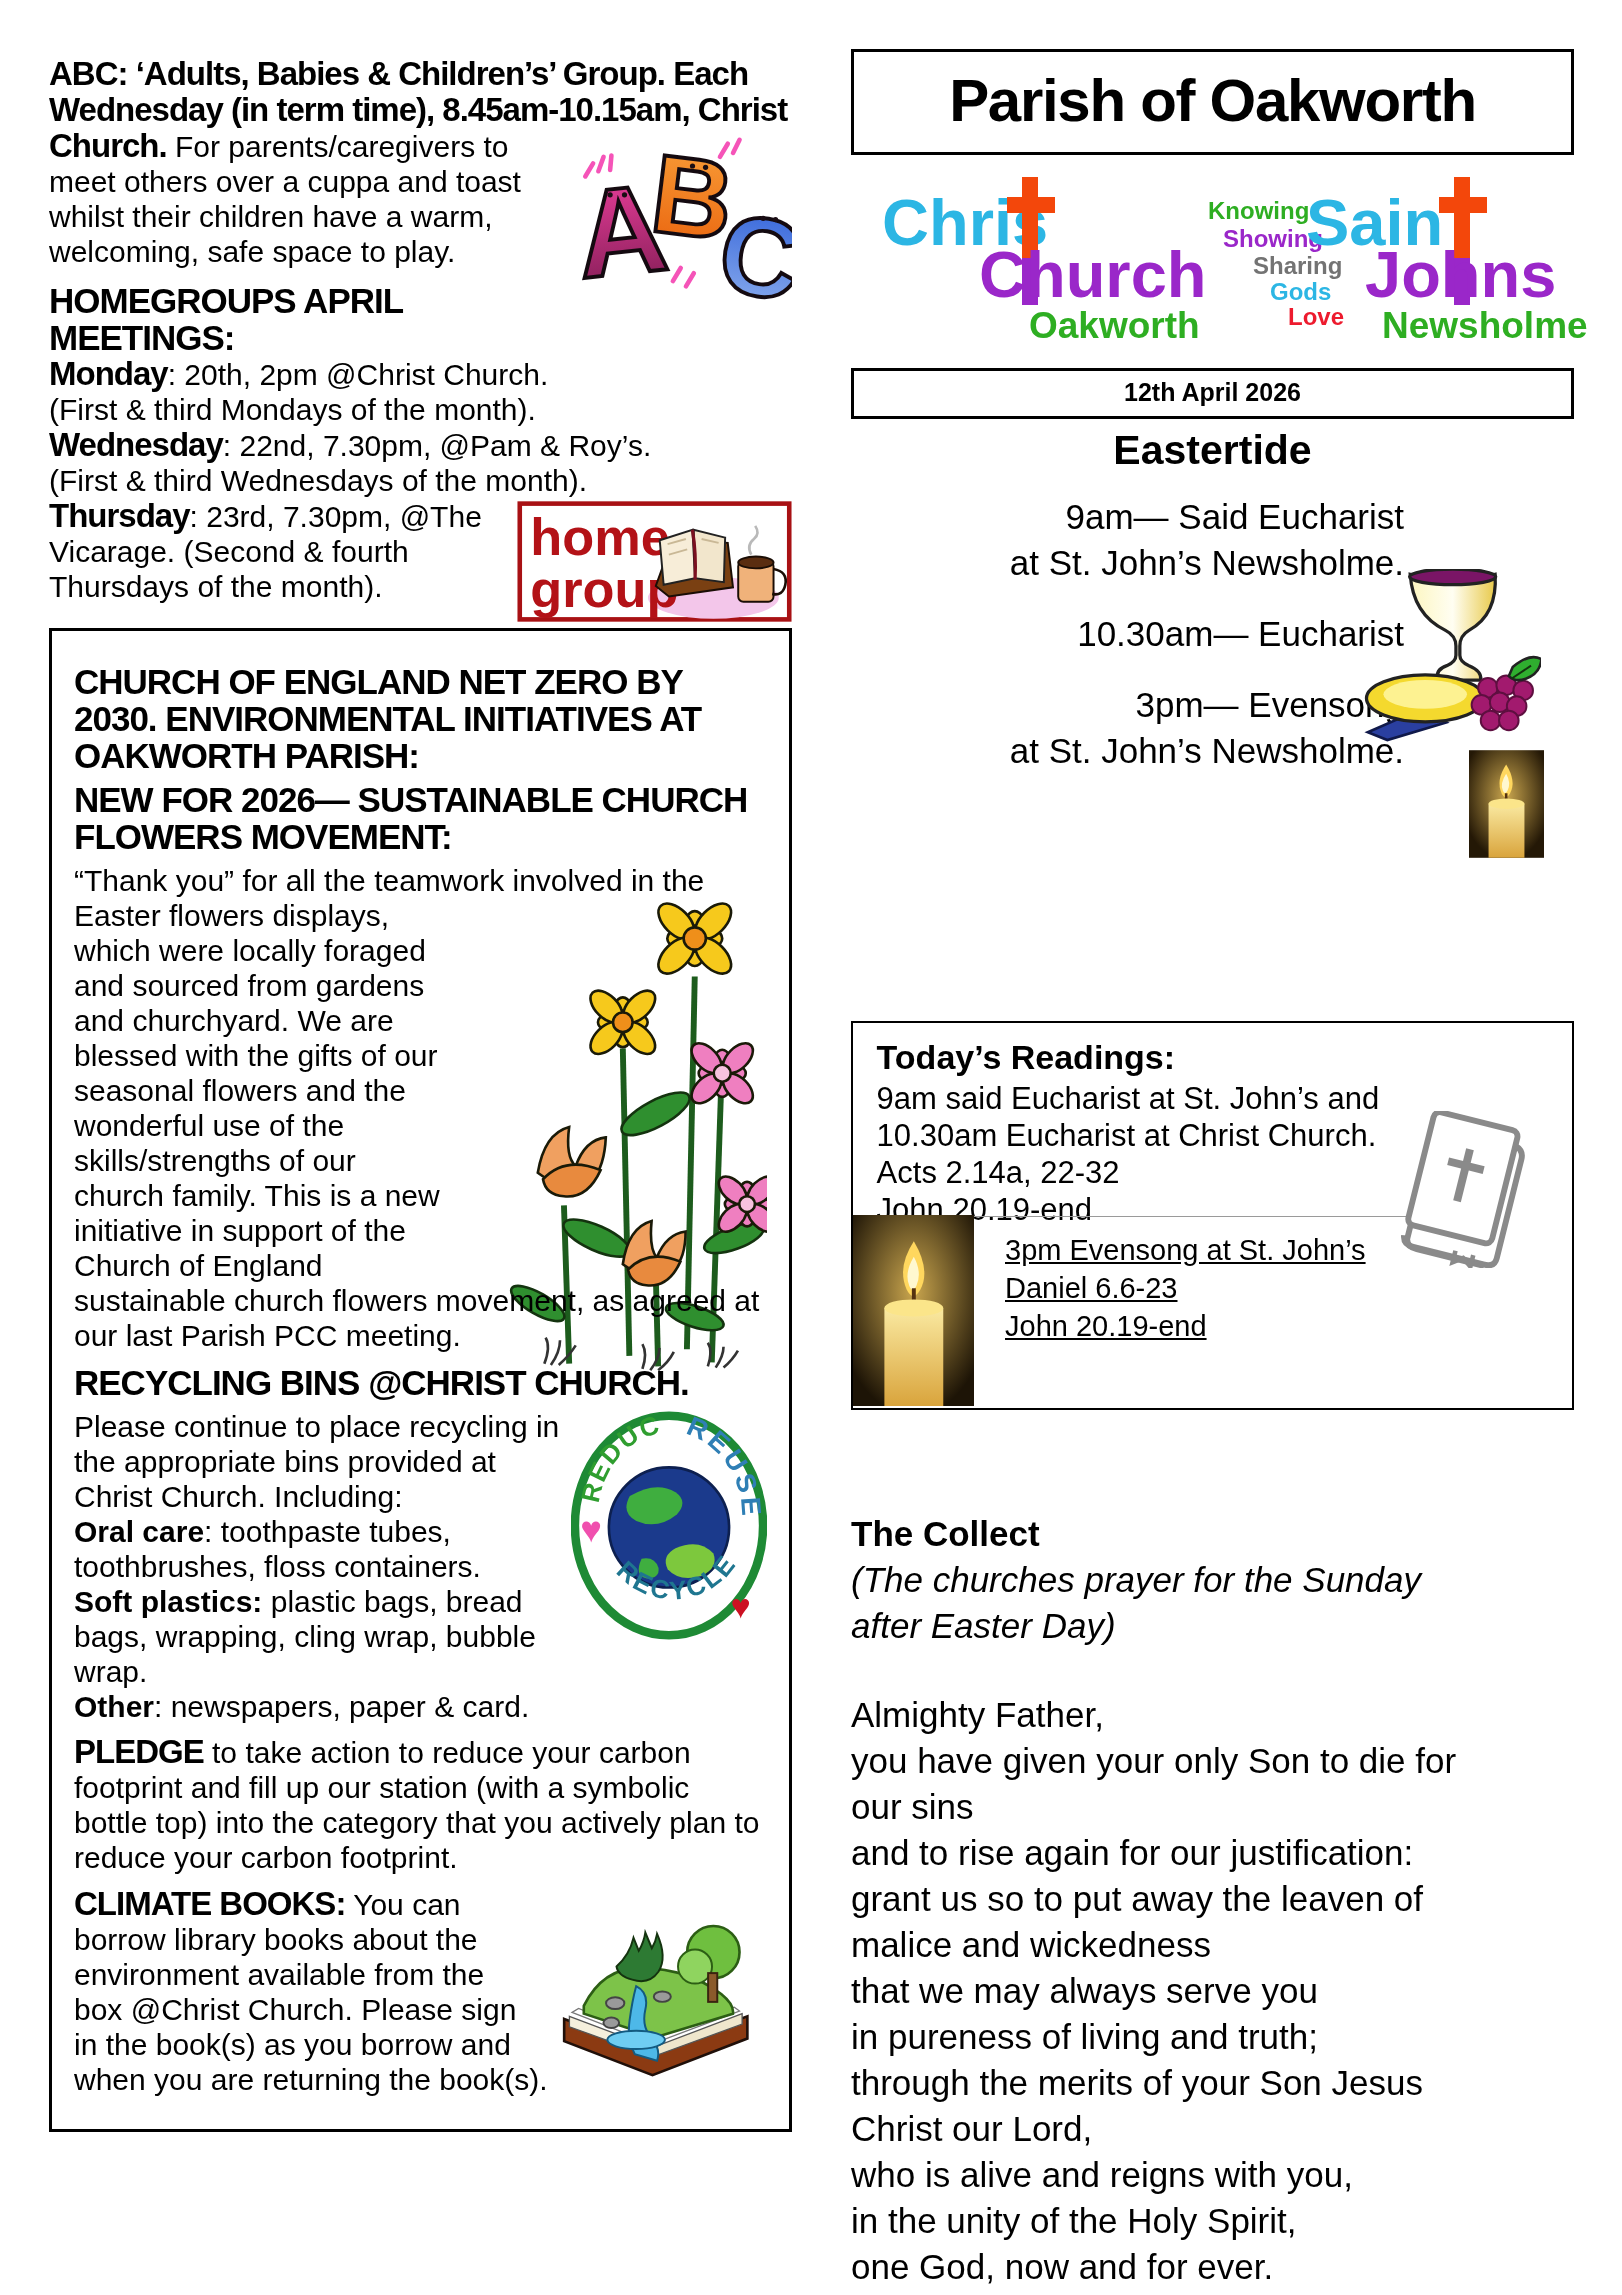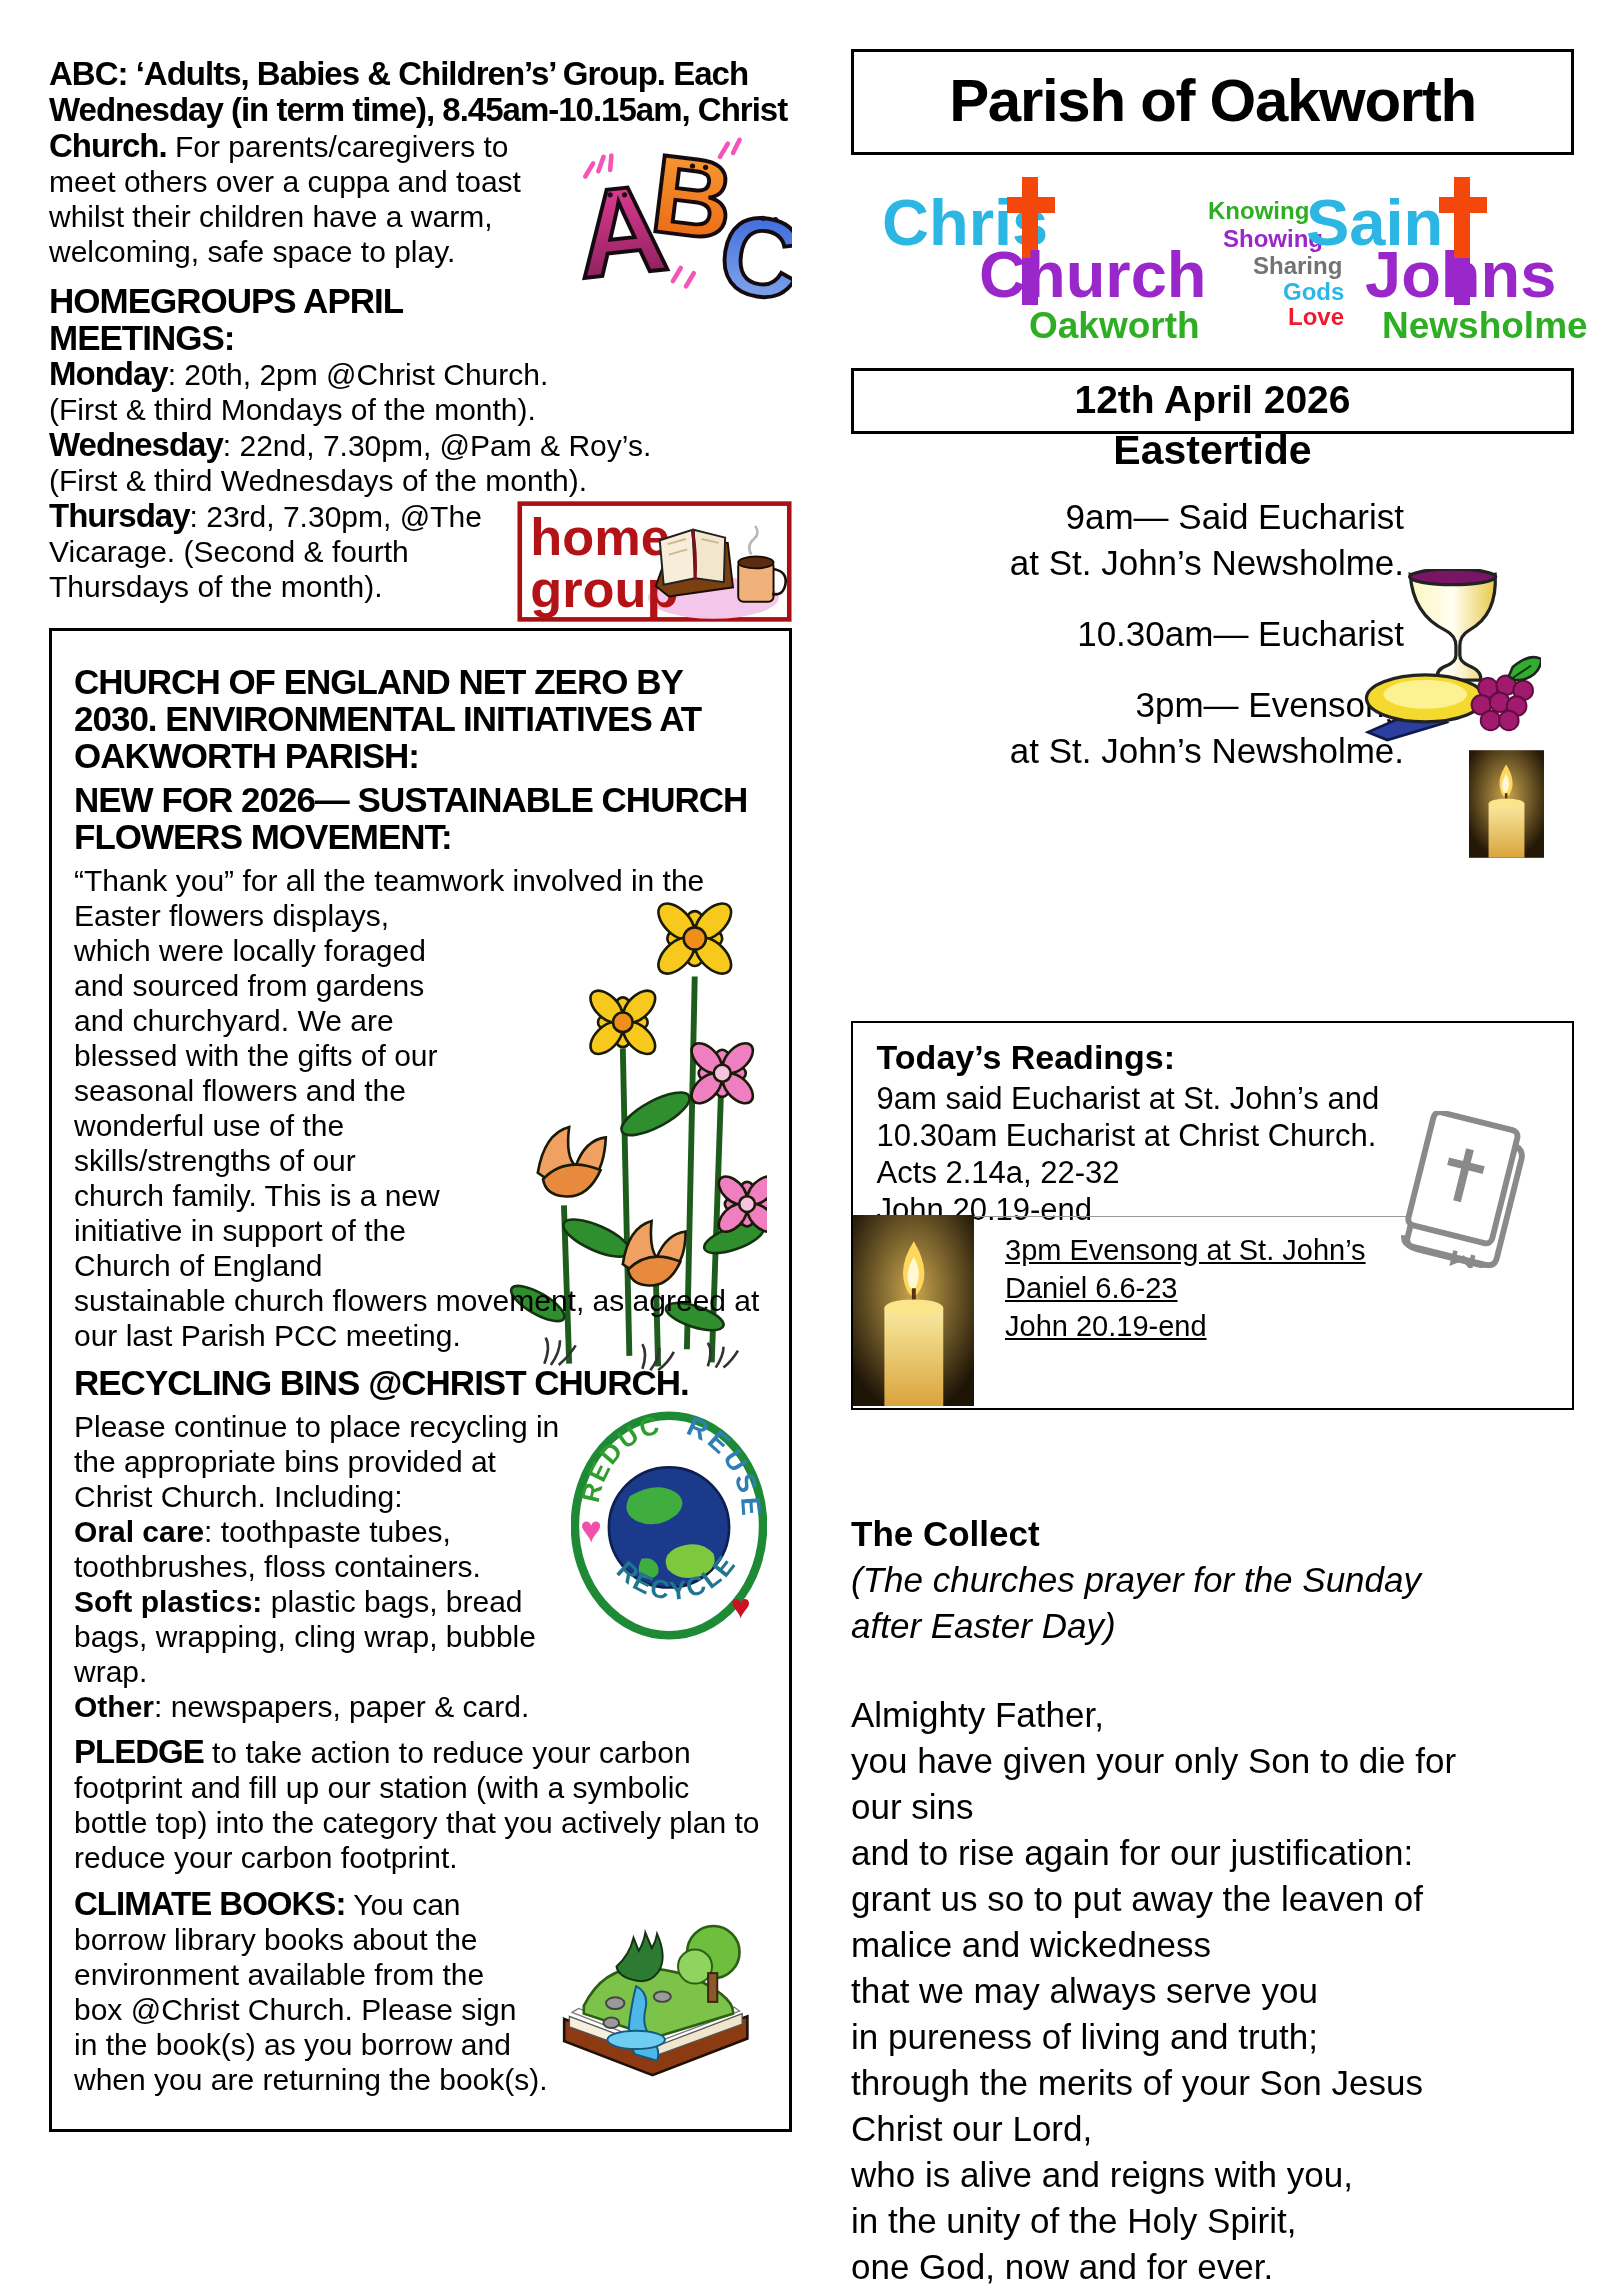--- a/index.html
+++ b/index.html
@@ -41,21 +41,21 @@
   .wordart span { position:absolute; font-weight:bold; line-height:1; white-space:nowrap; }
   .wa-big { font-size:65px; }
   .wa-mid { font-size:37px; }
   .wa-sm  { font-size:24px; }
   .vbar { position:absolute; width:15.7px; height:128px;
           background:linear-gradient(#f3470b 0 63%, #9a27c9 63% 100%); }
   .hbar { position:absolute; width:48px; height:16.4px; background:#f3470b; }
 
   .date-box { position:absolute; left:0; top:319px; width:723px; border:3.3px solid #000;
               text-align:center; padding:6.5px 0 9.2px 0; }
-  .date-box .t { font-size:39px; font-weight:bold; }
+  .date-box .t { font-size:25px; font-weight:bold; }
 
   .season { position:absolute; left:0; top:378px; width:723px; text-align:center;
             font-size:41px; font-weight:bold; }
 
   .services { position:absolute; left:56px; top:445px; width:497px; font-size:35px; line-height:46px; }
   .svc { margin-bottom:25px;text-align:right; }
 
   .chalice-art { position:absolute; left:497px; top:520px; }
   .candle-art1 { position:absolute; left:618px; top:701px; }
 
@@ -305,21 +305,21 @@
     <div class="wordart">
       <span class="wa-big" style="left:31px; top:13px; color:#2cb6e4;">Chris</span>
       <div class="vbar" style="left:171px; top:0;"></div>
       <div class="hbar" style="left:156px; top:19.6px;"></div>
       <span class="wa-big" style="left:128px; top:65px; color:#9a27c9;">Church</span>
       <span class="wa-mid" style="left:178px; top:130px; color:#2eae22;">Oakworth</span>
 
       <span class="wa-sm" style="left:357px; top:22px; color:#2eae22;">Knowing</span>
       <span class="wa-sm" style="left:372px; top:50px; color:#9a27c9;">Showing</span>
       <span class="wa-sm" style="left:402px; top:77px; color:#737373;">Sharing</span>
-      <span class="wa-sm" style="left:432px; top:103px; color:#2cb6e4;">Gods</span>
+      <span class="wa-sm" style="left:419px; top:103px; color:#2cb6e4;">Gods</span>
       <span class="wa-sm" style="left:437px; top:128px; color:#ed1b2e;">Love</span>
 
       <span class="wa-big" style="left:455px; top:13px; color:#2cb6e4;">Sain</span>
       <div class="vbar" style="left:603px; top:0;"></div>
       <div class="hbar" style="left:588px; top:19.6px;"></div>
       <span class="wa-big" style="left:514px; top:65px; color:#9a27c9;">Johns</span>
       <span class="wa-mid" style="left:531px; top:130px; color:#2eae22;">Newsholme</span>
     </div>
 
     <div class="date-box">

